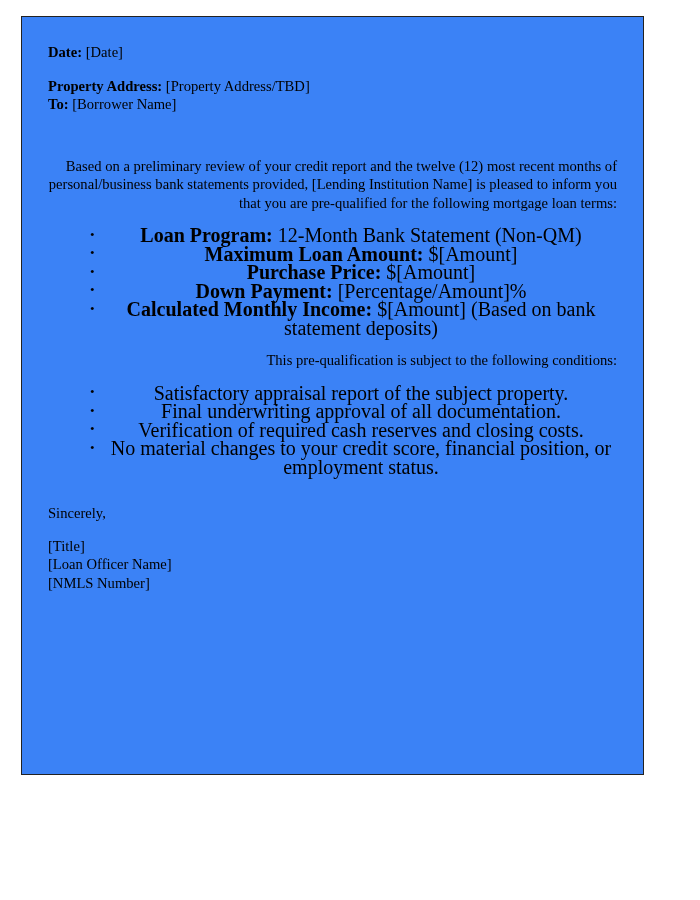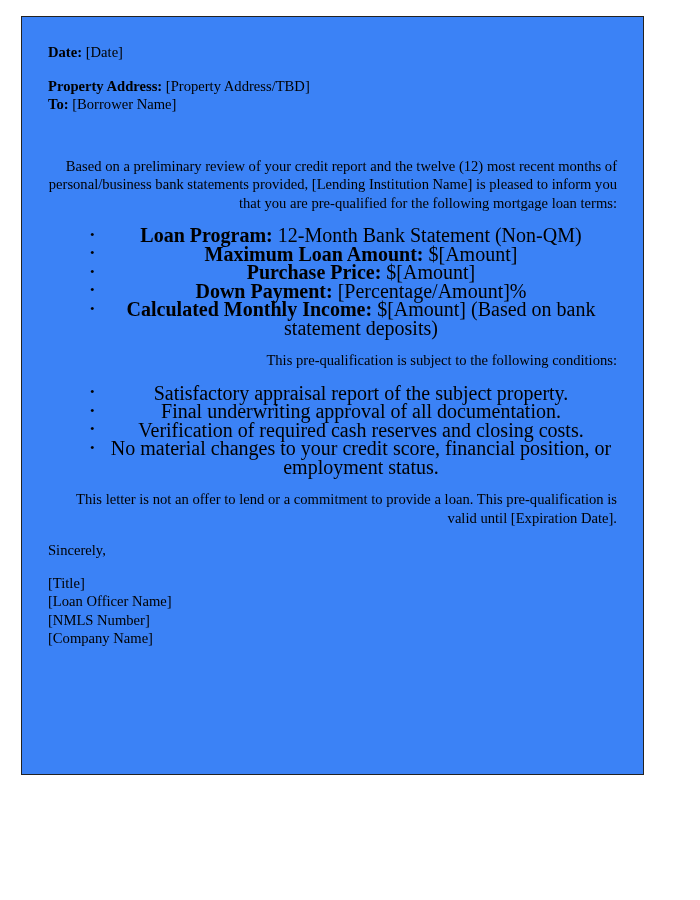--- a/index.html
+++ b/index.html
@@ -134,29 +134,27 @@
 
     <ul class="doc-list">
       <li>Satisfactory appraisal report of the subject property.</li>
       <li>Final underwriting approval of all documentation.</li>
       <li>Verification of required cash reserves and closing costs.</li>
       <li>No material changes to your credit score, financial position, or employment status.</li>
     </ul>
 
     <div class="block-gap-md"></div>
 
-    <p class="para">This letter is not an offer to lend or a commitment to provide a loan. This pre-qualification is valid until [Expiration Date].</p>
 
     <div class="block-gap-md"></div>
 
     <div class="line">Sincerely,</div>
 
     <div class="block-gap-md"></div>
 
     <div class="sig-block">
       <div class="sig-line">[Title]</div>
       <div class="sig-line">[Loan Officer Name]</div>
       <div class="sig-line">[NMLS Number]</div>
-      <div class="sig-line">[Company Name]</div>
     </div>
 
   </div>
 </div>
 
 </body></html>

